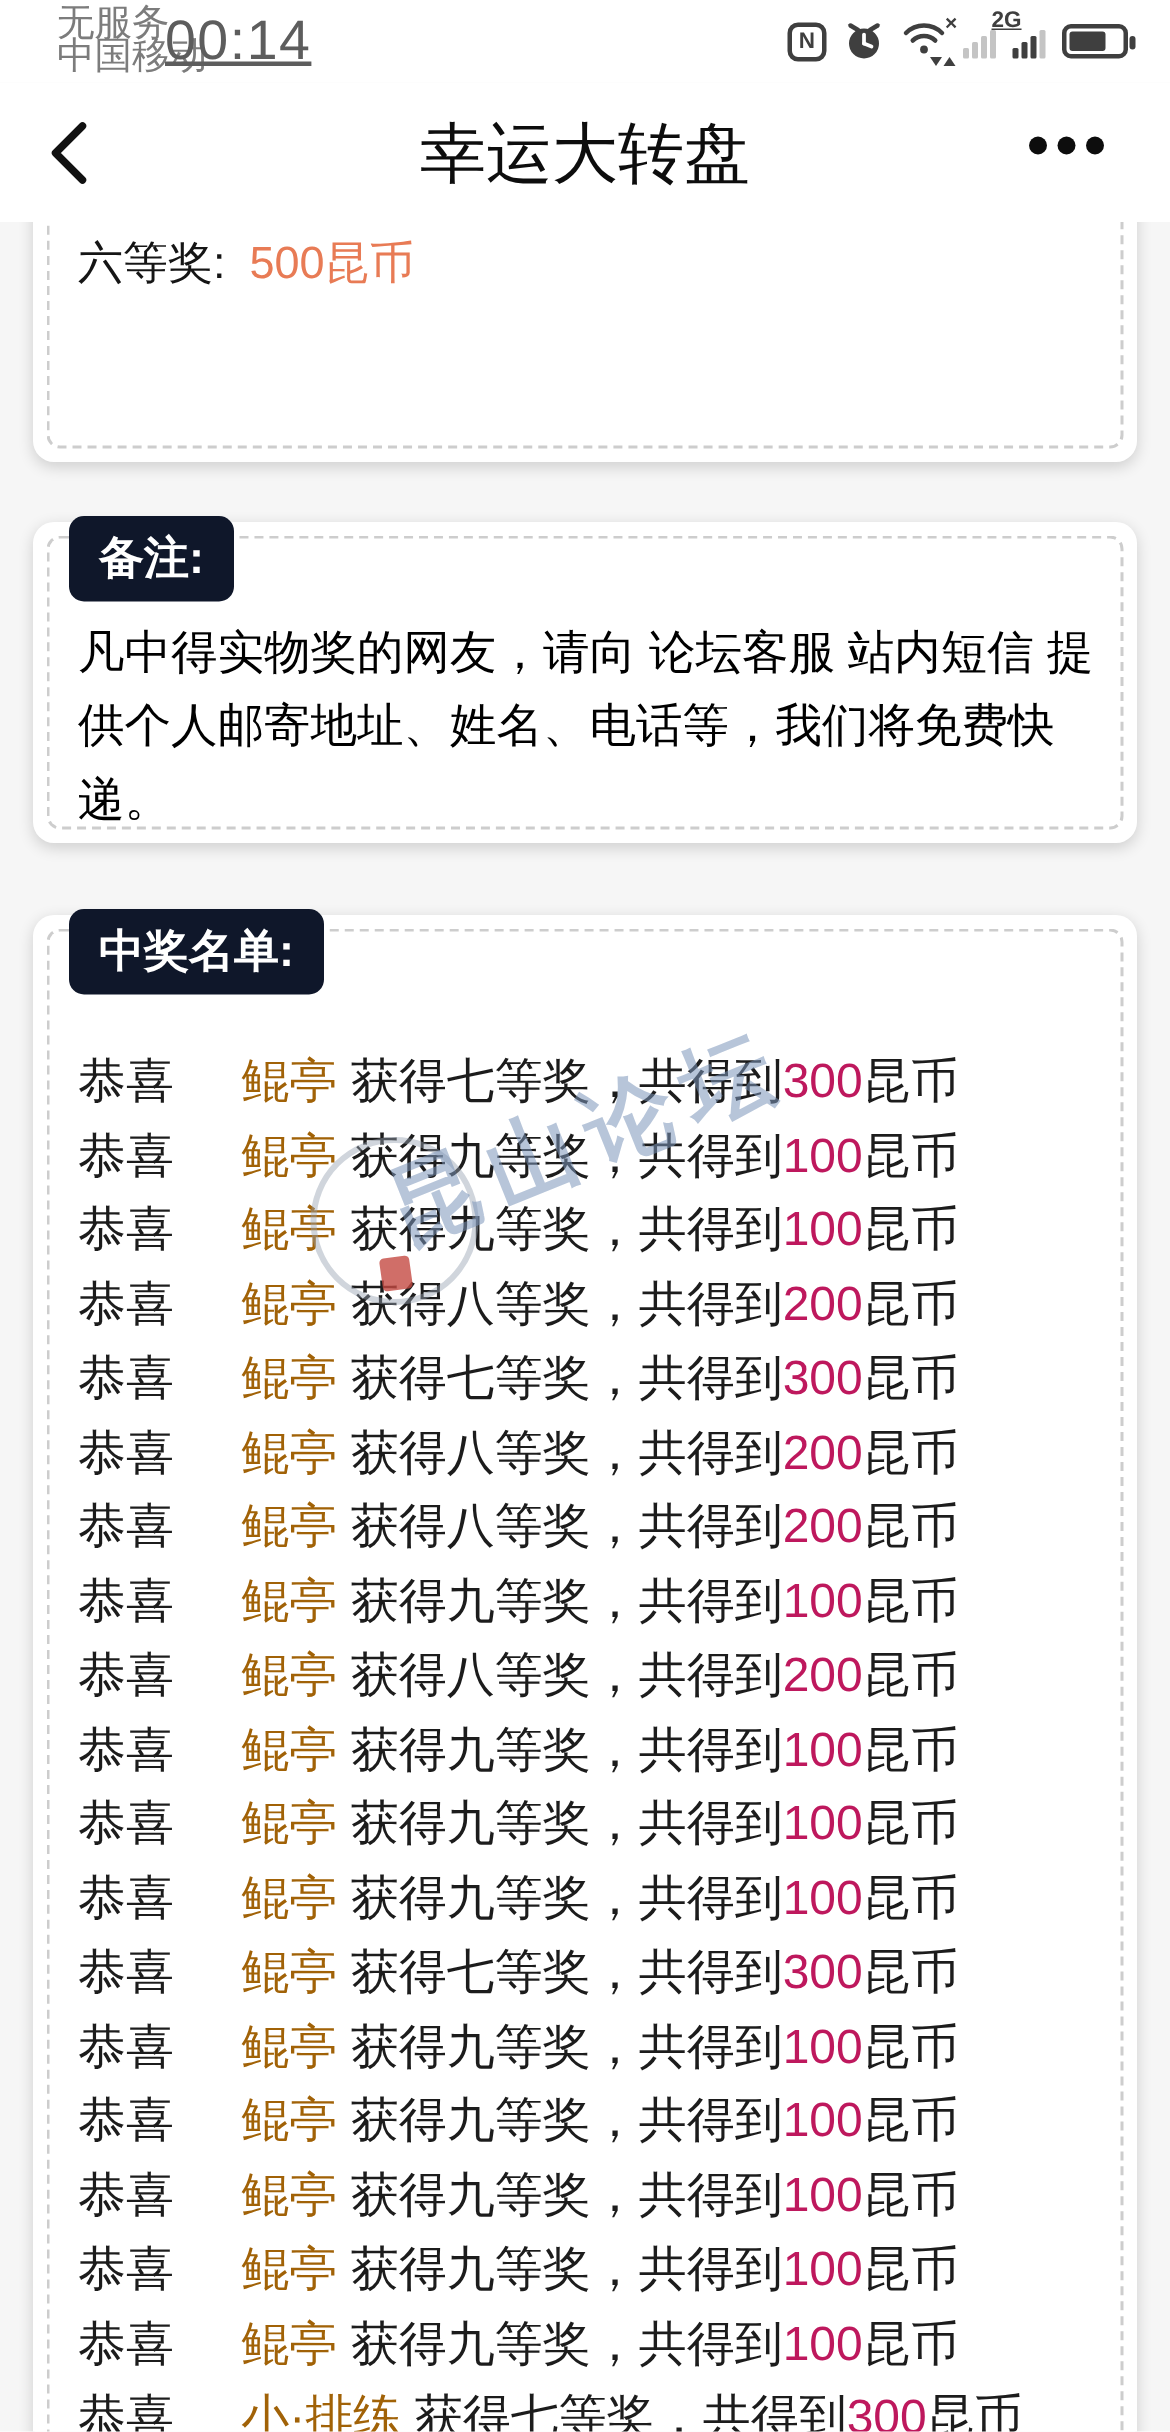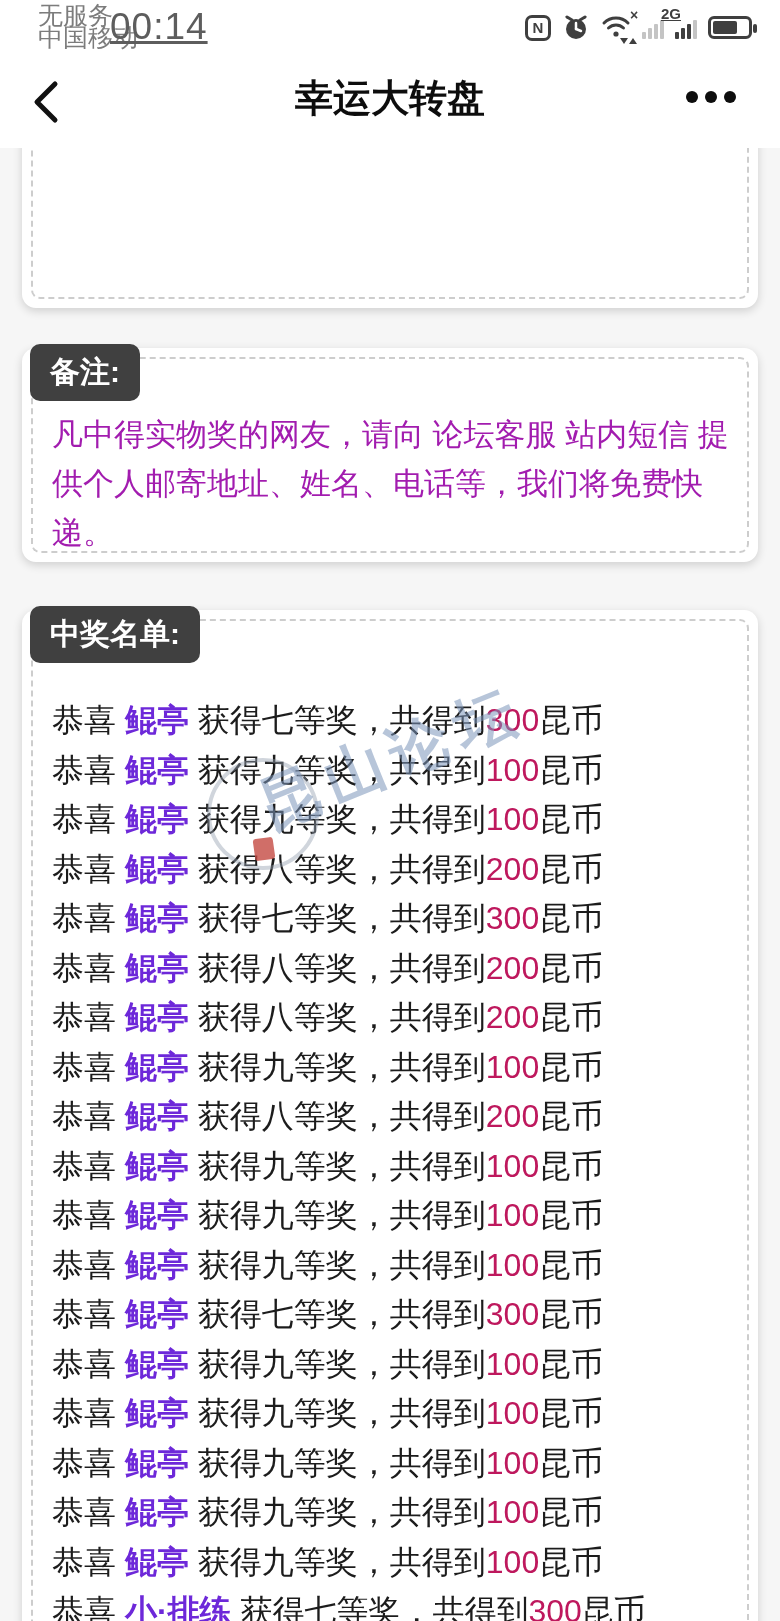--- a/index.html
+++ b/index.html
@@ -24,38 +24,38 @@
   .battery { position:relative; width:44px; height:23px; border:3px solid #3f3f3f; border-radius:6px; }
   .battery .fill { position:absolute; left:2px; top:2px; bottom:2px; width:62%; background:#3f3f3f; border-radius:2px; }
   .battery .nub { position:absolute; right:-8px; top:5px; width:4px; height:9px; background:#3f3f3f; border-radius:2px; }
   .wifi-wrap { position:relative; }
   .wifi-sub { position:absolute; bottom:-2px; right:-6px; display:flex; gap:1px; }
   .tri-dn { width:0; height:0; border-left:4px solid transparent; border-right:4px solid transparent; border-top:6px solid #3f3f3f; }
   .tri-up { width:0; height:0; border-left:4px solid transparent; border-right:4px solid transparent; border-bottom:6px solid #3f3f3f; }
   
   .header { position:absolute; top:55px; left:0; right:0; height:93px; background:#fff; z-index:30; }
   .back-btn { position:absolute; left:22px; top:22px; width:50px; height:50px; cursor:pointer; }
-  .page-title { position:absolute; left:0; right:0; top:18px; text-align:center; font-size:38px; font-weight:700; color:#0d0d0d; }
+  .page-title { position:absolute; left:0; right:0; top:18px; text-align:center; font-size:44px; font-weight:400; color:#0d0d0d; }
   .menu-btn { position:absolute; right:44px; top:36px; display:flex; gap:7px; cursor:pointer; }
   .menu-btn i { width:12px; height:12px; border-radius:50%; background:#0d0d0d; display:block; }
   
   .card { position:absolute; left:22px; width:736px; background:#fff; border-radius:14px; box-shadow:0 3px 10px rgba(0,0,0,.16); }
   .dashed { position:absolute; inset:9px; border:2px dashed #cdcdcd; border-radius:9px; pointer-events:none; }
   .card-prizes { top:90px; height:218px; z-index:5; }
   .card-note { top:348px; height:214px; z-index:5; }
   .card-winners { top:610px; height:1120px; z-index:5; }
-  .badge { position:absolute; left:8px; top:-4px; background:#404040; color:#fff; font-size:30px; font-weight:700; padding:8px 20px; border-radius:10px; z-index:6; }
+  .badge { position:absolute; left:24px; top:-4px; background:#0f172a; color:#fff; font-size:30px; font-weight:700; padding:8px 20px; border-radius:10px; z-index:6; }
   .prize-list { position:absolute; left:30px; top:66px; font-size:30px; line-height:39px; }
   .prize-row { display:flex; align-items:baseline; }
   .p-label { color:#151515; }
   .p-value { color:#e87b55; margin-left:16px; }
-  .note-body { position:absolute; left:30px; top:62px; width:698px; font-size:31px; line-height:49px; color:#a21caf; }
+  .note-body { position:absolute; left:30px; top:62px; width:698px; font-size:31px; line-height:49px; color:#000000; }
   .winner-list { position:absolute; left:30px; top:86px; z-index:2; }
   .winner-row { height:49.5px; line-height:49.5px; font-size:32px; color:#1c1c1c; white-space:nowrap; }
-  .w-name { color:#6d28d9; font-weight:700; }
+  .w-name { color:#a16207; font-weight:400;margin-left:36px; }
   .w-amount { color:#be185d; }
   
   .watermark { position:absolute; left:0; top:0; width:100%; height:100%; pointer-events:none; z-index:3; }
   .wm-text { position:absolute; left:240px; top:160px; font-size:60px; font-weight:700; color:rgba(124,150,186,.55); transform:rotate(-22deg); transform-origin:left center; letter-spacing:10px; white-space:nowrap; }
   .wm-circle { position:absolute; left:185px; top:148px; width:112px; height:112px; border:4px solid rgba(150,162,178,.45); border-radius:50%; }
   .wm-seal { position:absolute; left:232px; top:228px; width:20px; height:22px; background:rgba(196,74,66,.8); border-radius:3px; transform:rotate(-8deg); }
 </style>
 </head>
 <body>
 
@@ -114,20 +114,24 @@
   <div class="menu-btn">
       <i></i>
       <i></i>
       <i></i>
     </div>
 </div>
 
 <div class="card card-prizes">
   <div class="dashed"></div>
   <div class="prize-list">
+      <div class="prize-row">
+        <span class="p-label">六等奖:</span>
+        <span class="p-value">500昆币</span>
+      </div>
     </div>
 </div>
 
 <div class="card card-note">
   <div class="dashed"></div>
   <div class="badge">备注:</div>
   <div class="note-body">凡中得实物奖的网友，请向 论坛客服 站内短信 提供个人邮寄地址、姓名、电话等，我们将免费快递。</div>
 </div>
 
 <div class="card card-winners">

